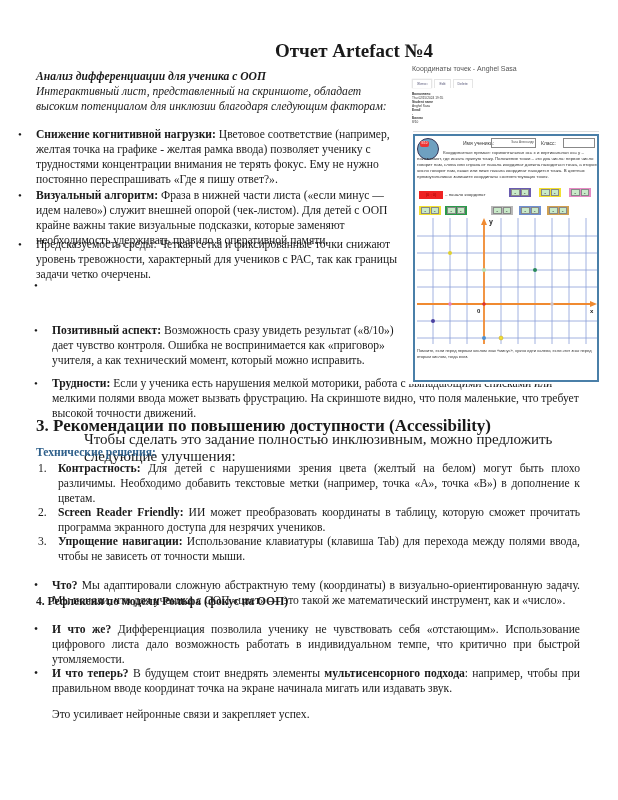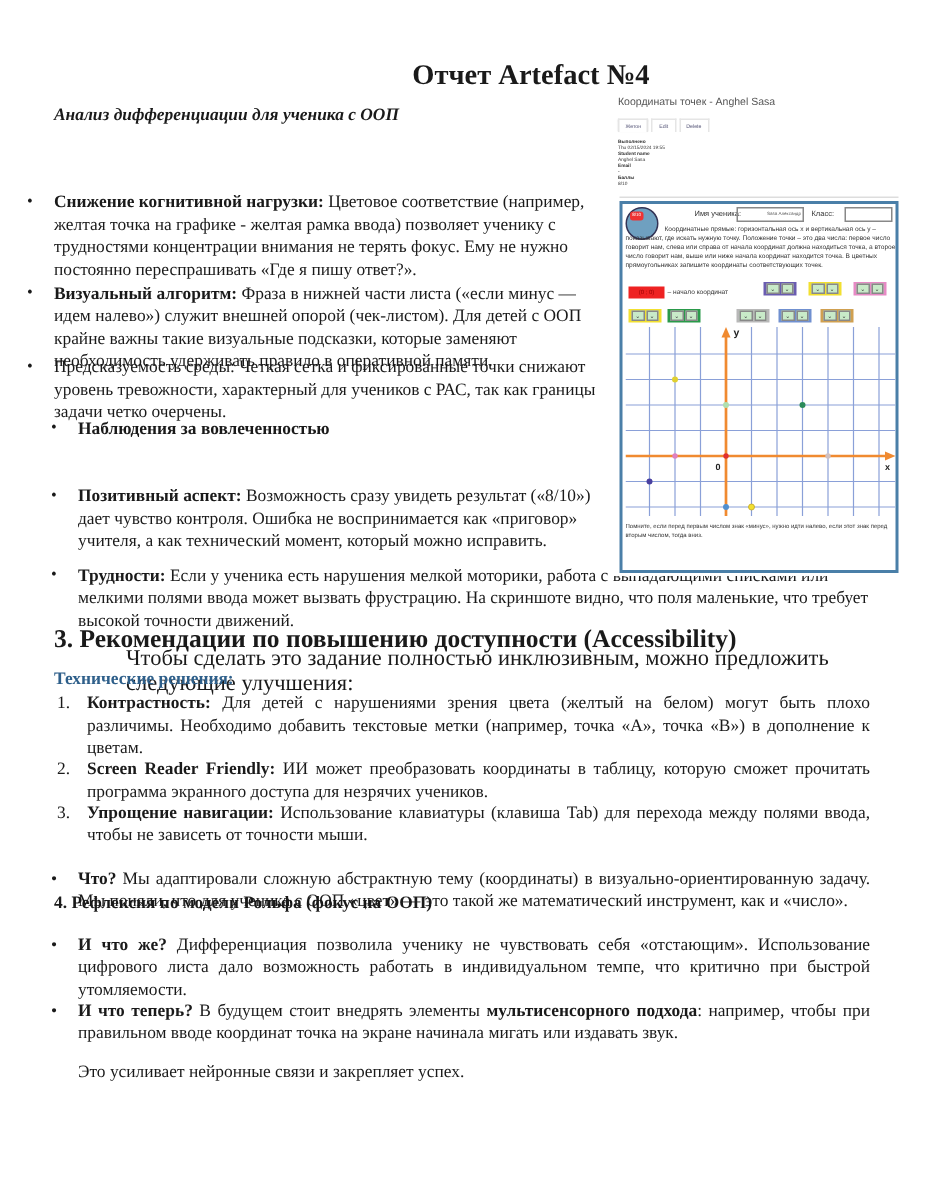--- a/index.html
+++ b/index.html
@@ -66,38 +66,38 @@
   .grid { position: absolute; left: 2px; top: 82px; width: 180px; height: 126px; }
   .footer-note { position: absolute; left: 2px; top: 212px; width: 180px; font-size: 4px; line-height: 6px; color: #333; }
 </style>
 </head>
 <body>
 
 <div class="title">Отчет Artefact №4</div>
 
 <div class="para intro">
   <div class="b">Анализ дифференциации для ученика с ООП</div>
+  <div>Интерактивный лист, представленный на скриншоте, обладает высоким потенциалом для инклюзии благодаря следующим факторам:</div>
 </div>
 
 <div class="bullet b1">
   <span class="dot">•</span>
   <span class="b">Снижение когнитивной нагрузки:</span><span> Цветовое соответствие (например, желтая точка на графике - желтая рамка ввода) позволяет ученику с трудностями концентрации внимания не терять фокус. Ему не нужно постоянно переспрашивать «Где я пишу ответ?».</span>
 </div>
 <div class="bullet b2">
   <span class="dot">•</span>
   <span class="b">Визуальный алгоритм:</span><span> Фраза в нижней части листа («если минус — идем налево») служит внешней опорой (чек-листом). Для детей с ООП крайне важны такие визуальные подсказки, которые заменяют необходимость удерживать правило в оперативной памяти.</span>
 </div>
 <div class="bullet b3">
   <span class="dot">•</span>
   <span>Предсказуемость среды: Четкая сетка и фиксированные точки снижают уровень тревожности, характерный для учеников с РАС, так как границы задачи четко очерчены.</span>
 </div>
 
 <div class="bullet sb1">
   <span class="dot">•</span>
-  <div class="b">Наблюдения за вовлеченностью</div>
 </div>
 <div class="bullet sb2">
   <span class="dot">•</span>
   <span class="b">Позитивный аспект:</span><span> Возможность сразу увидеть результат («8/10») дает чувство контроля. Ошибка не воспринимается как «приговор» учителя, а как технический момент, который можно исправить.</span>
 </div>
 <div class="bullet sb3">
   <span class="dot">•</span>
   <span class="b">Трудности:</span><span> Если у ученика есть нарушения мелкой моторики, работа с выпадающими списками или мелкими полями ввода может вызвать фрустрацию. На скриншоте видно, что поля маленькие, что требует высокой точности движений.</span>
 </div>
 

